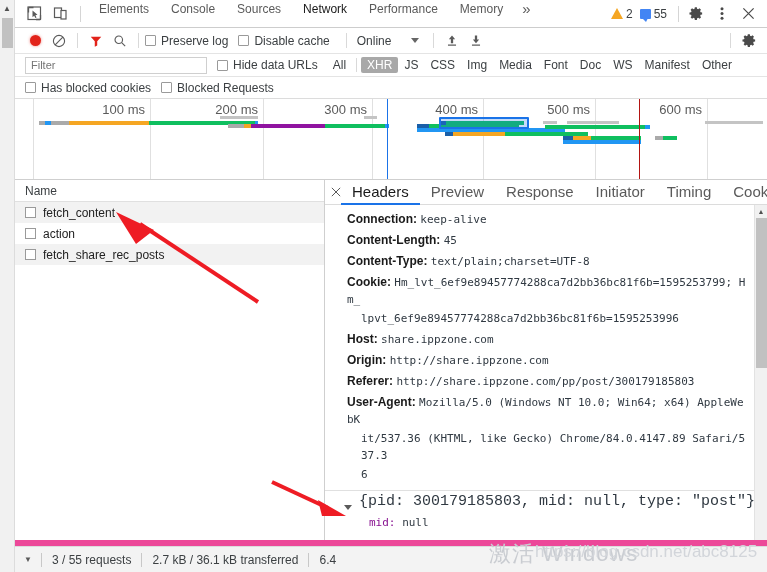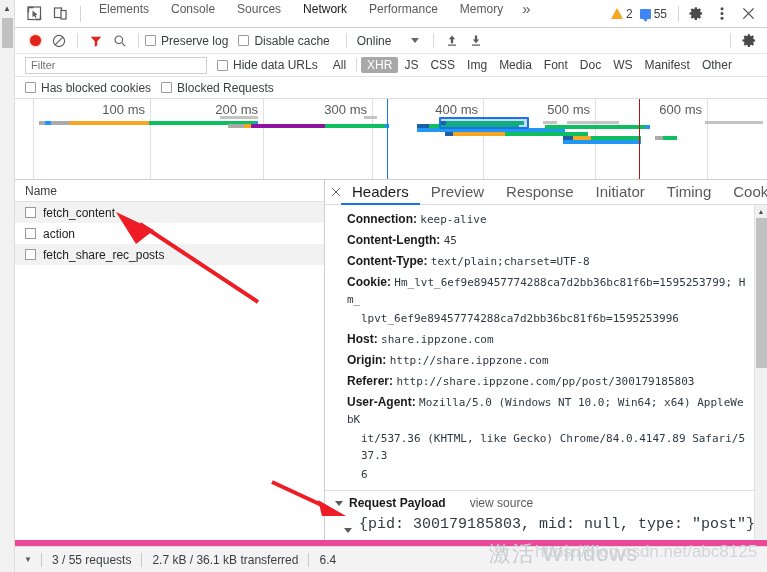--- a/index.html
+++ b/index.html
@@ -442,25 +442,20 @@
           </div>
           <div class="hdr-line">
             <span class="hdr-k">User-Agent:</span>
             <span class="hdr-v">Mozilla/5.0 (Windows NT 10.0; Win64; x64) AppleWebK</span>
           </div>
           <div class="hdr-cont">it/537.36 (KHTML, like Gecko) Chrome/84.0.4147.89 Safari/537.3</div>
           <div class="hdr-cont">6</div>
 
           <div class="section-sep"></div>
 
-          <div class="sect-head">
-            <span class="tri open"></span>
-            <span class="sect-title">Request Payload</span>
-            <span class="view-src">view source</span>
-          </div>
 
           <div class="payload-root">
             <span class="tri open" style="margin-right:2px;"></span>
             <span><span>{pid: </span><span>300179185803</span><span>, mid: </span><span>null</span><span>, type: </span><span>"post"</span><span>}</span></span>
           </div>
 
           <div class="payload-row">
             <span class="pk">mid:</span>
             <span class="pv-null">null</span>
           </div>

